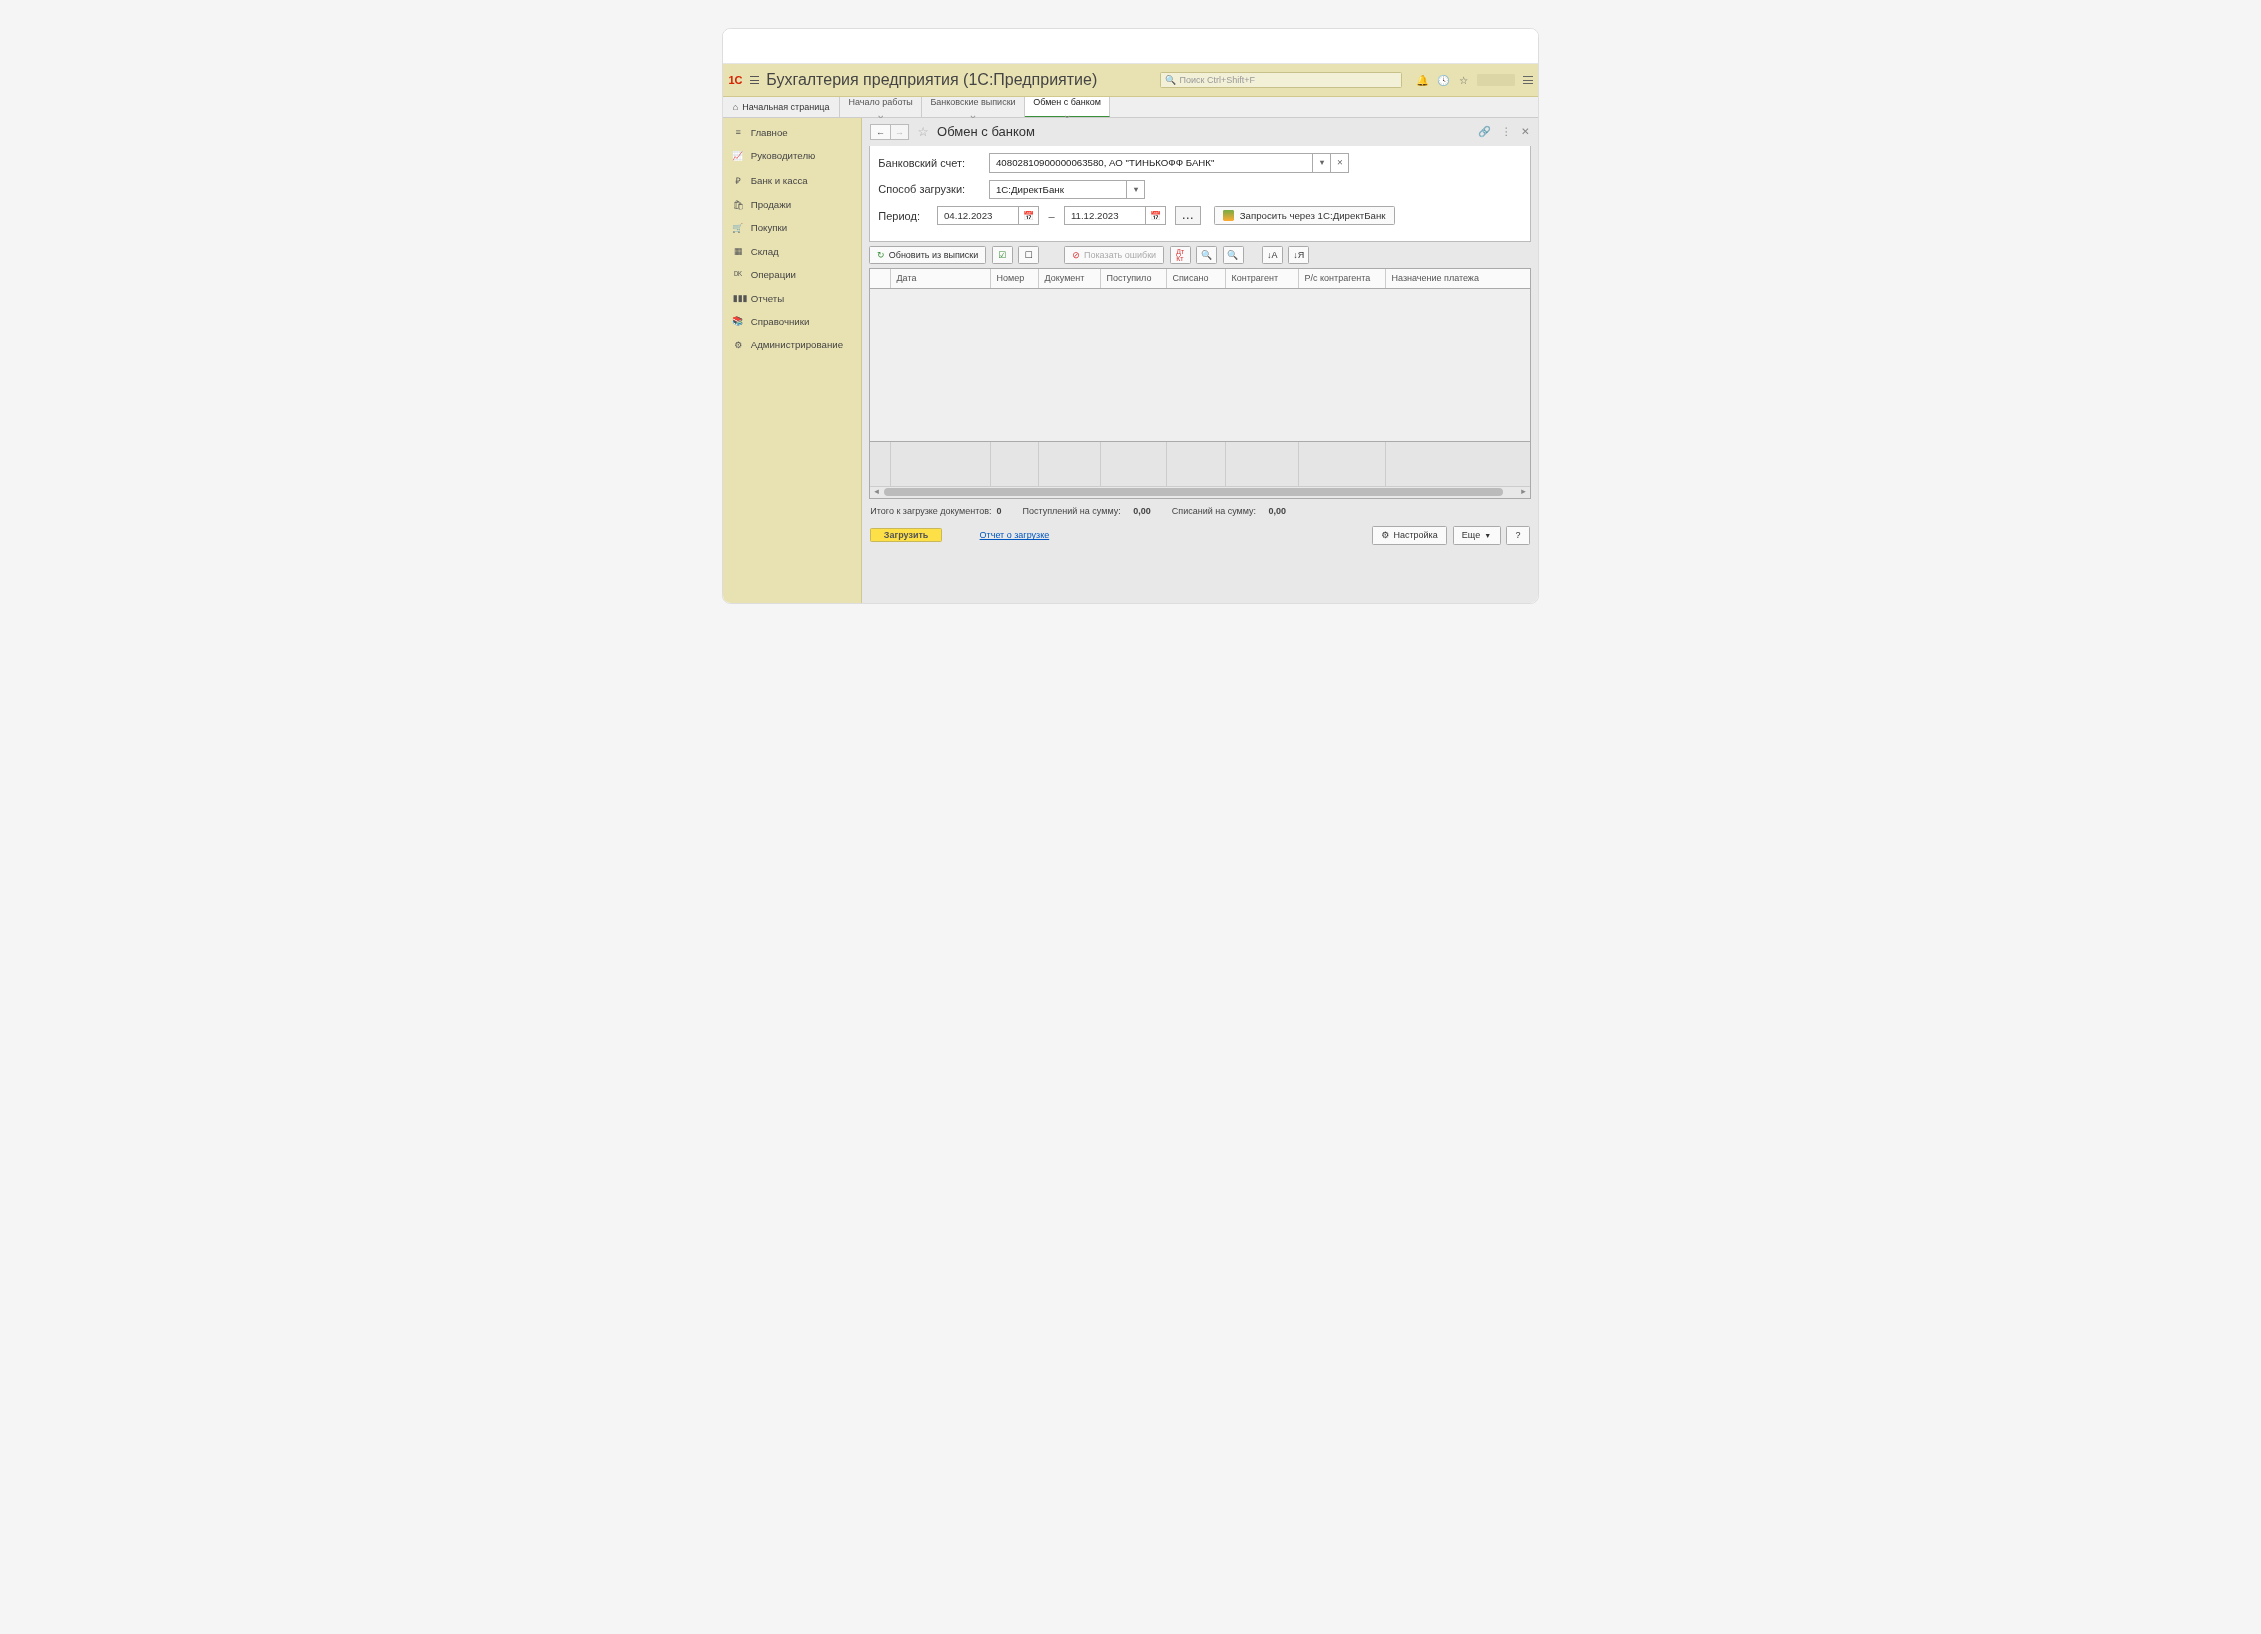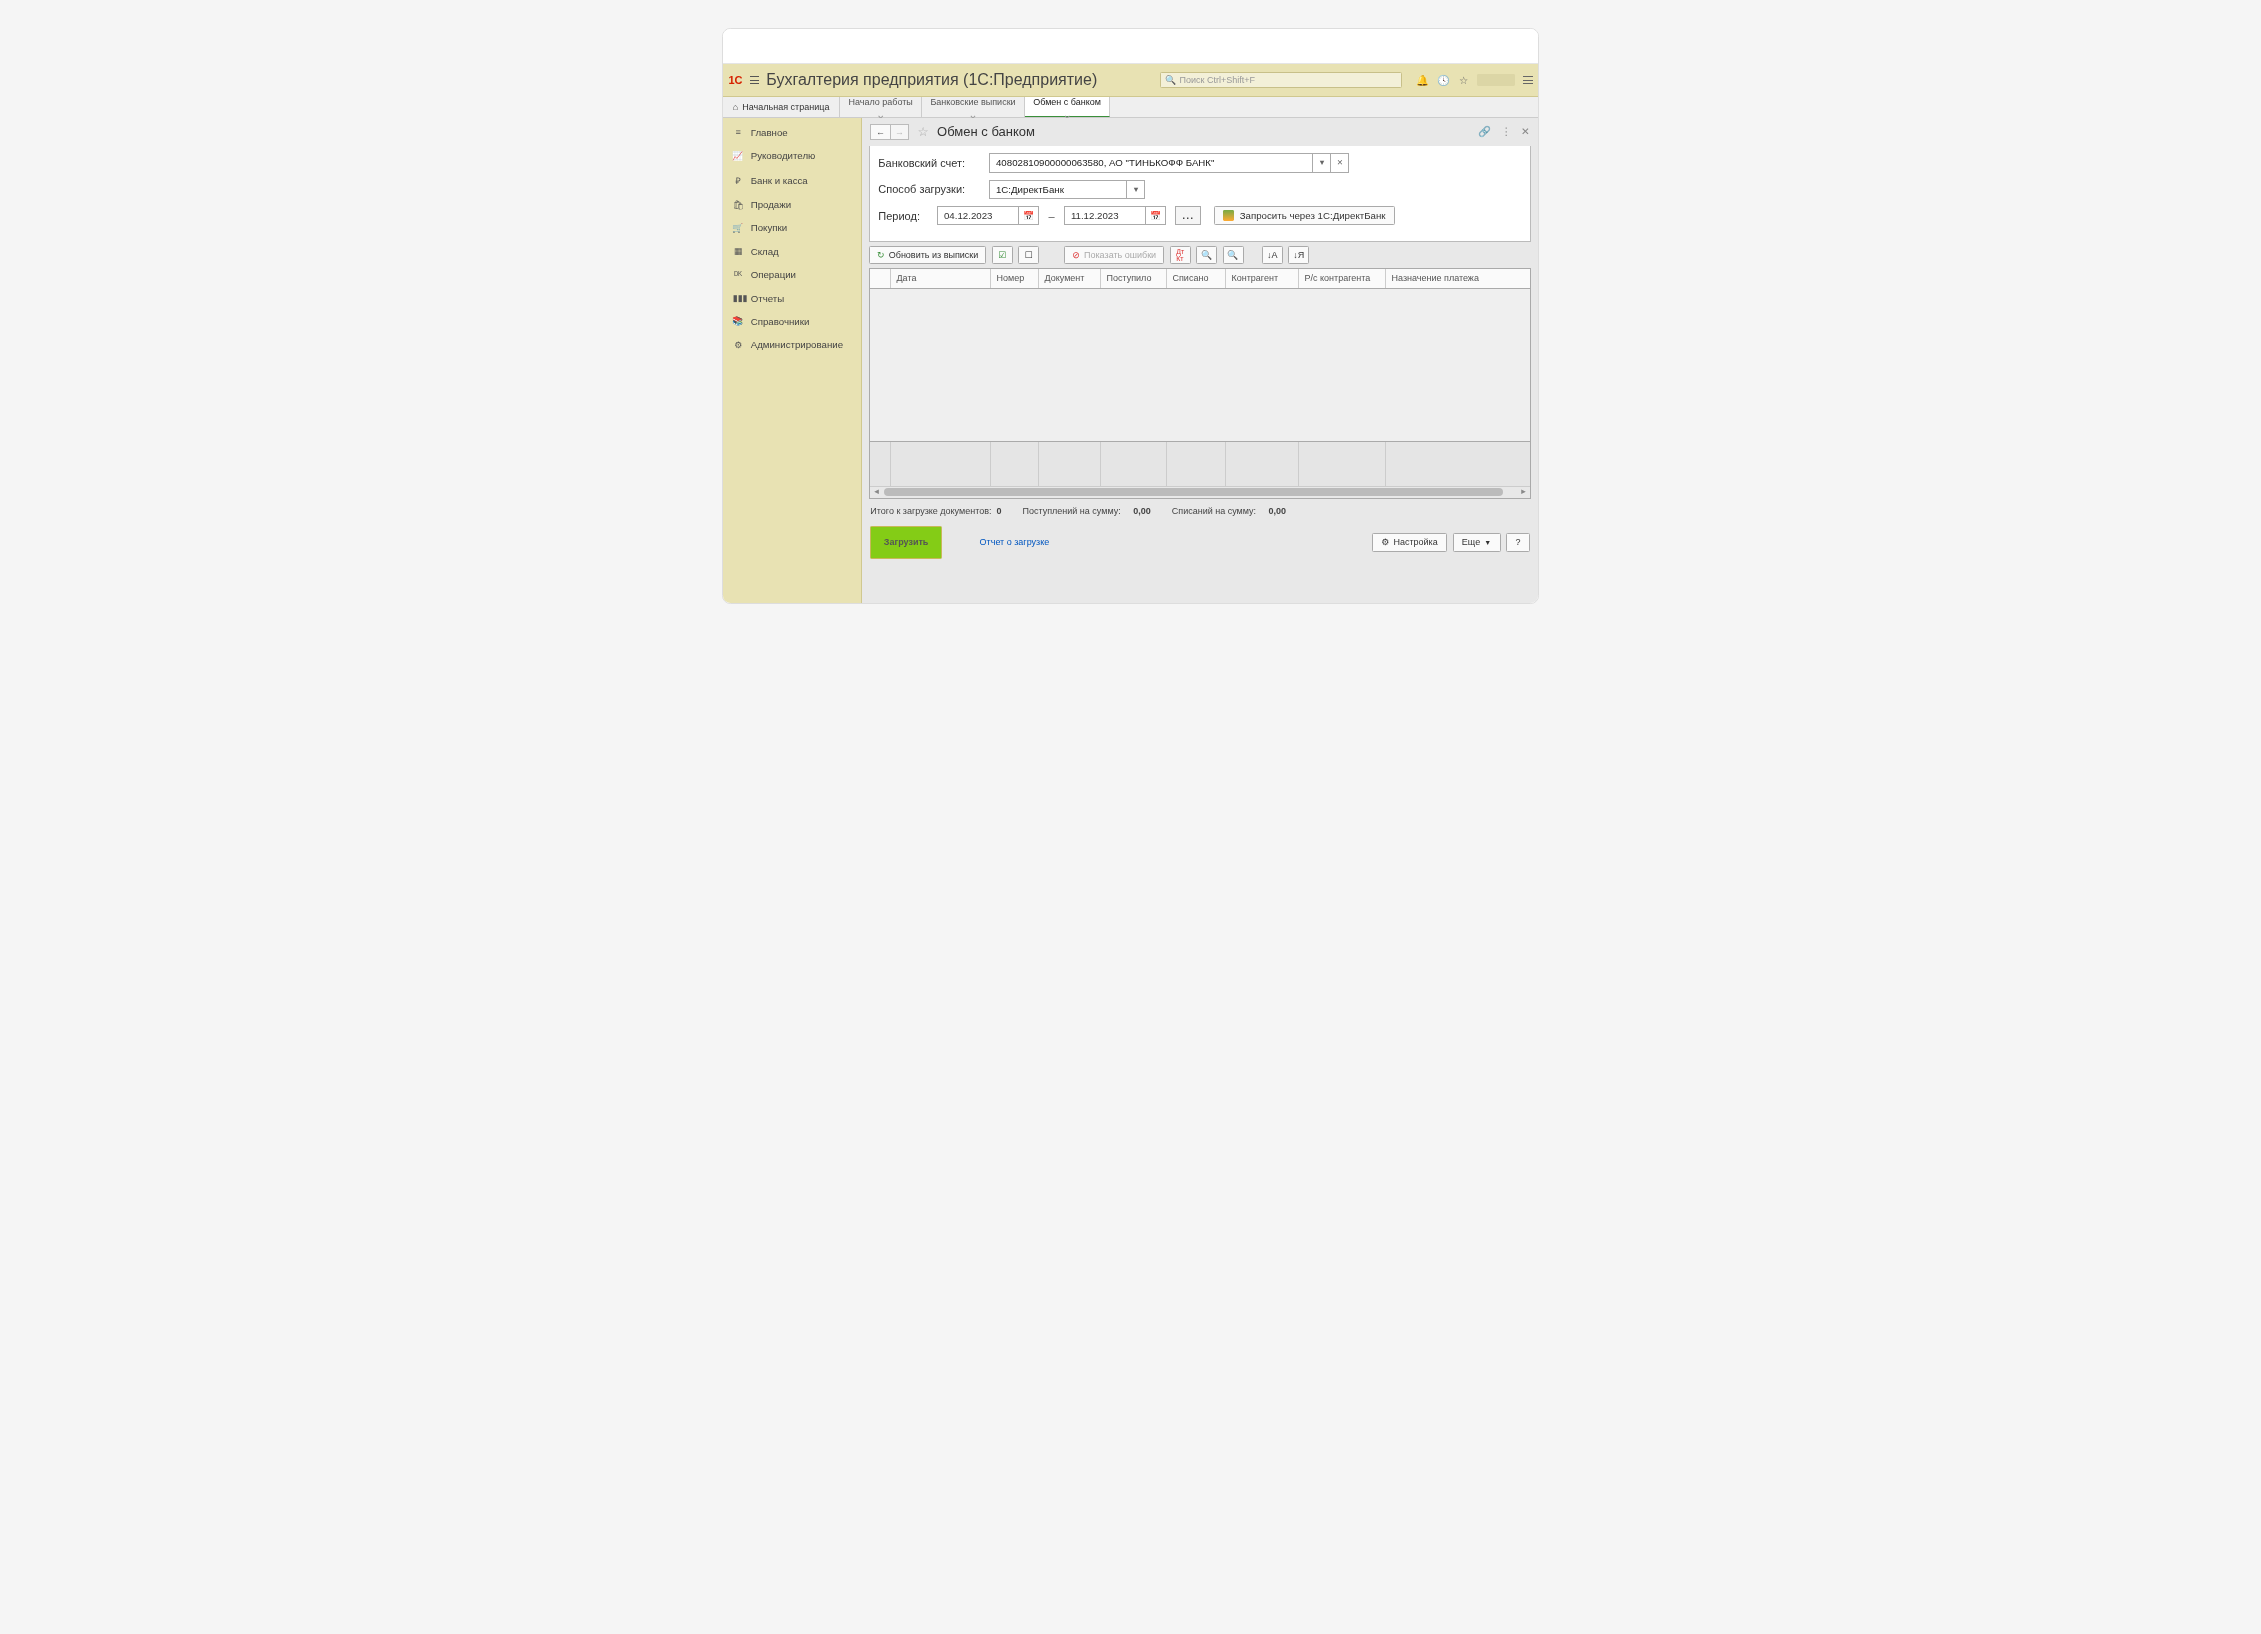--- a/index.html
+++ b/index.html
@@ -78,22 +78,22 @@
   .scrolltrack { height: 12.5px; background: #e8e8e8; border-top:0.7px solid #ccc; position:relative; padding:1.4px 14px;}
   .scrolltrack::before { content:'◄'; position:absolute; left:2.8px; top:0.7px; color:#888; font-size:7.6px;}
   .scrolltrack::after { content:'►'; position:absolute; right:2.8px; top:0.7px; color:#888; font-size:7.6px;}
   .thumb { height:8.3px; background:#bbb; border-radius:4.2px; width:98%;}
 
   .summary { display: flex; align-items: center; gap: 21px; padding: 7px 8.3px; color: #444; font-size: 9px;}
   .summary b { font-weight: bold; }
   .svalue { margin-left: 12.5px; font-weight: bold; }
 
   .footer-bar { display: flex; align-items: center; gap: 9.7px; padding: 2.8px 8.3px 8.3px 8.3px; }
-  .load-btn { height: 33px; padding: 0 12.5px; border: 0.7px solid #c8b85a; background: #84cc16; font-weight: bold; color: #555; cursor: pointer; border-radius:1.4px; display:flex; align-items:center;}
-  .link { color: #0056c0; cursor: pointer; padding-left: 28px; }
+  .load-btn { height: 14px; padding: 0 12.5px; border: 0.7px solid #c8b85a; background: #fde047; font-weight: bold; color: #555; cursor: pointer; border-radius:1.4px; display:flex; align-items:center;}
+  .link { color: #0056c0; text-decoration: underline; cursor: pointer; padding-left: 28px; }
   .footer-right { margin-left: auto; display: flex; gap: 5.5px; }
   .fbtn { height: 19.4px; border: 0.7px solid #aaa; background: #fafafa; padding: 0 8.3px; display: flex; align-items: center; gap: 4.2px; cursor: pointer; border-radius:1.4px;}
 </style>
 </head>
 <body>
 
 <div class="window">
   <div class="blank-bar"></div>
 
   <div class="title-bar">

